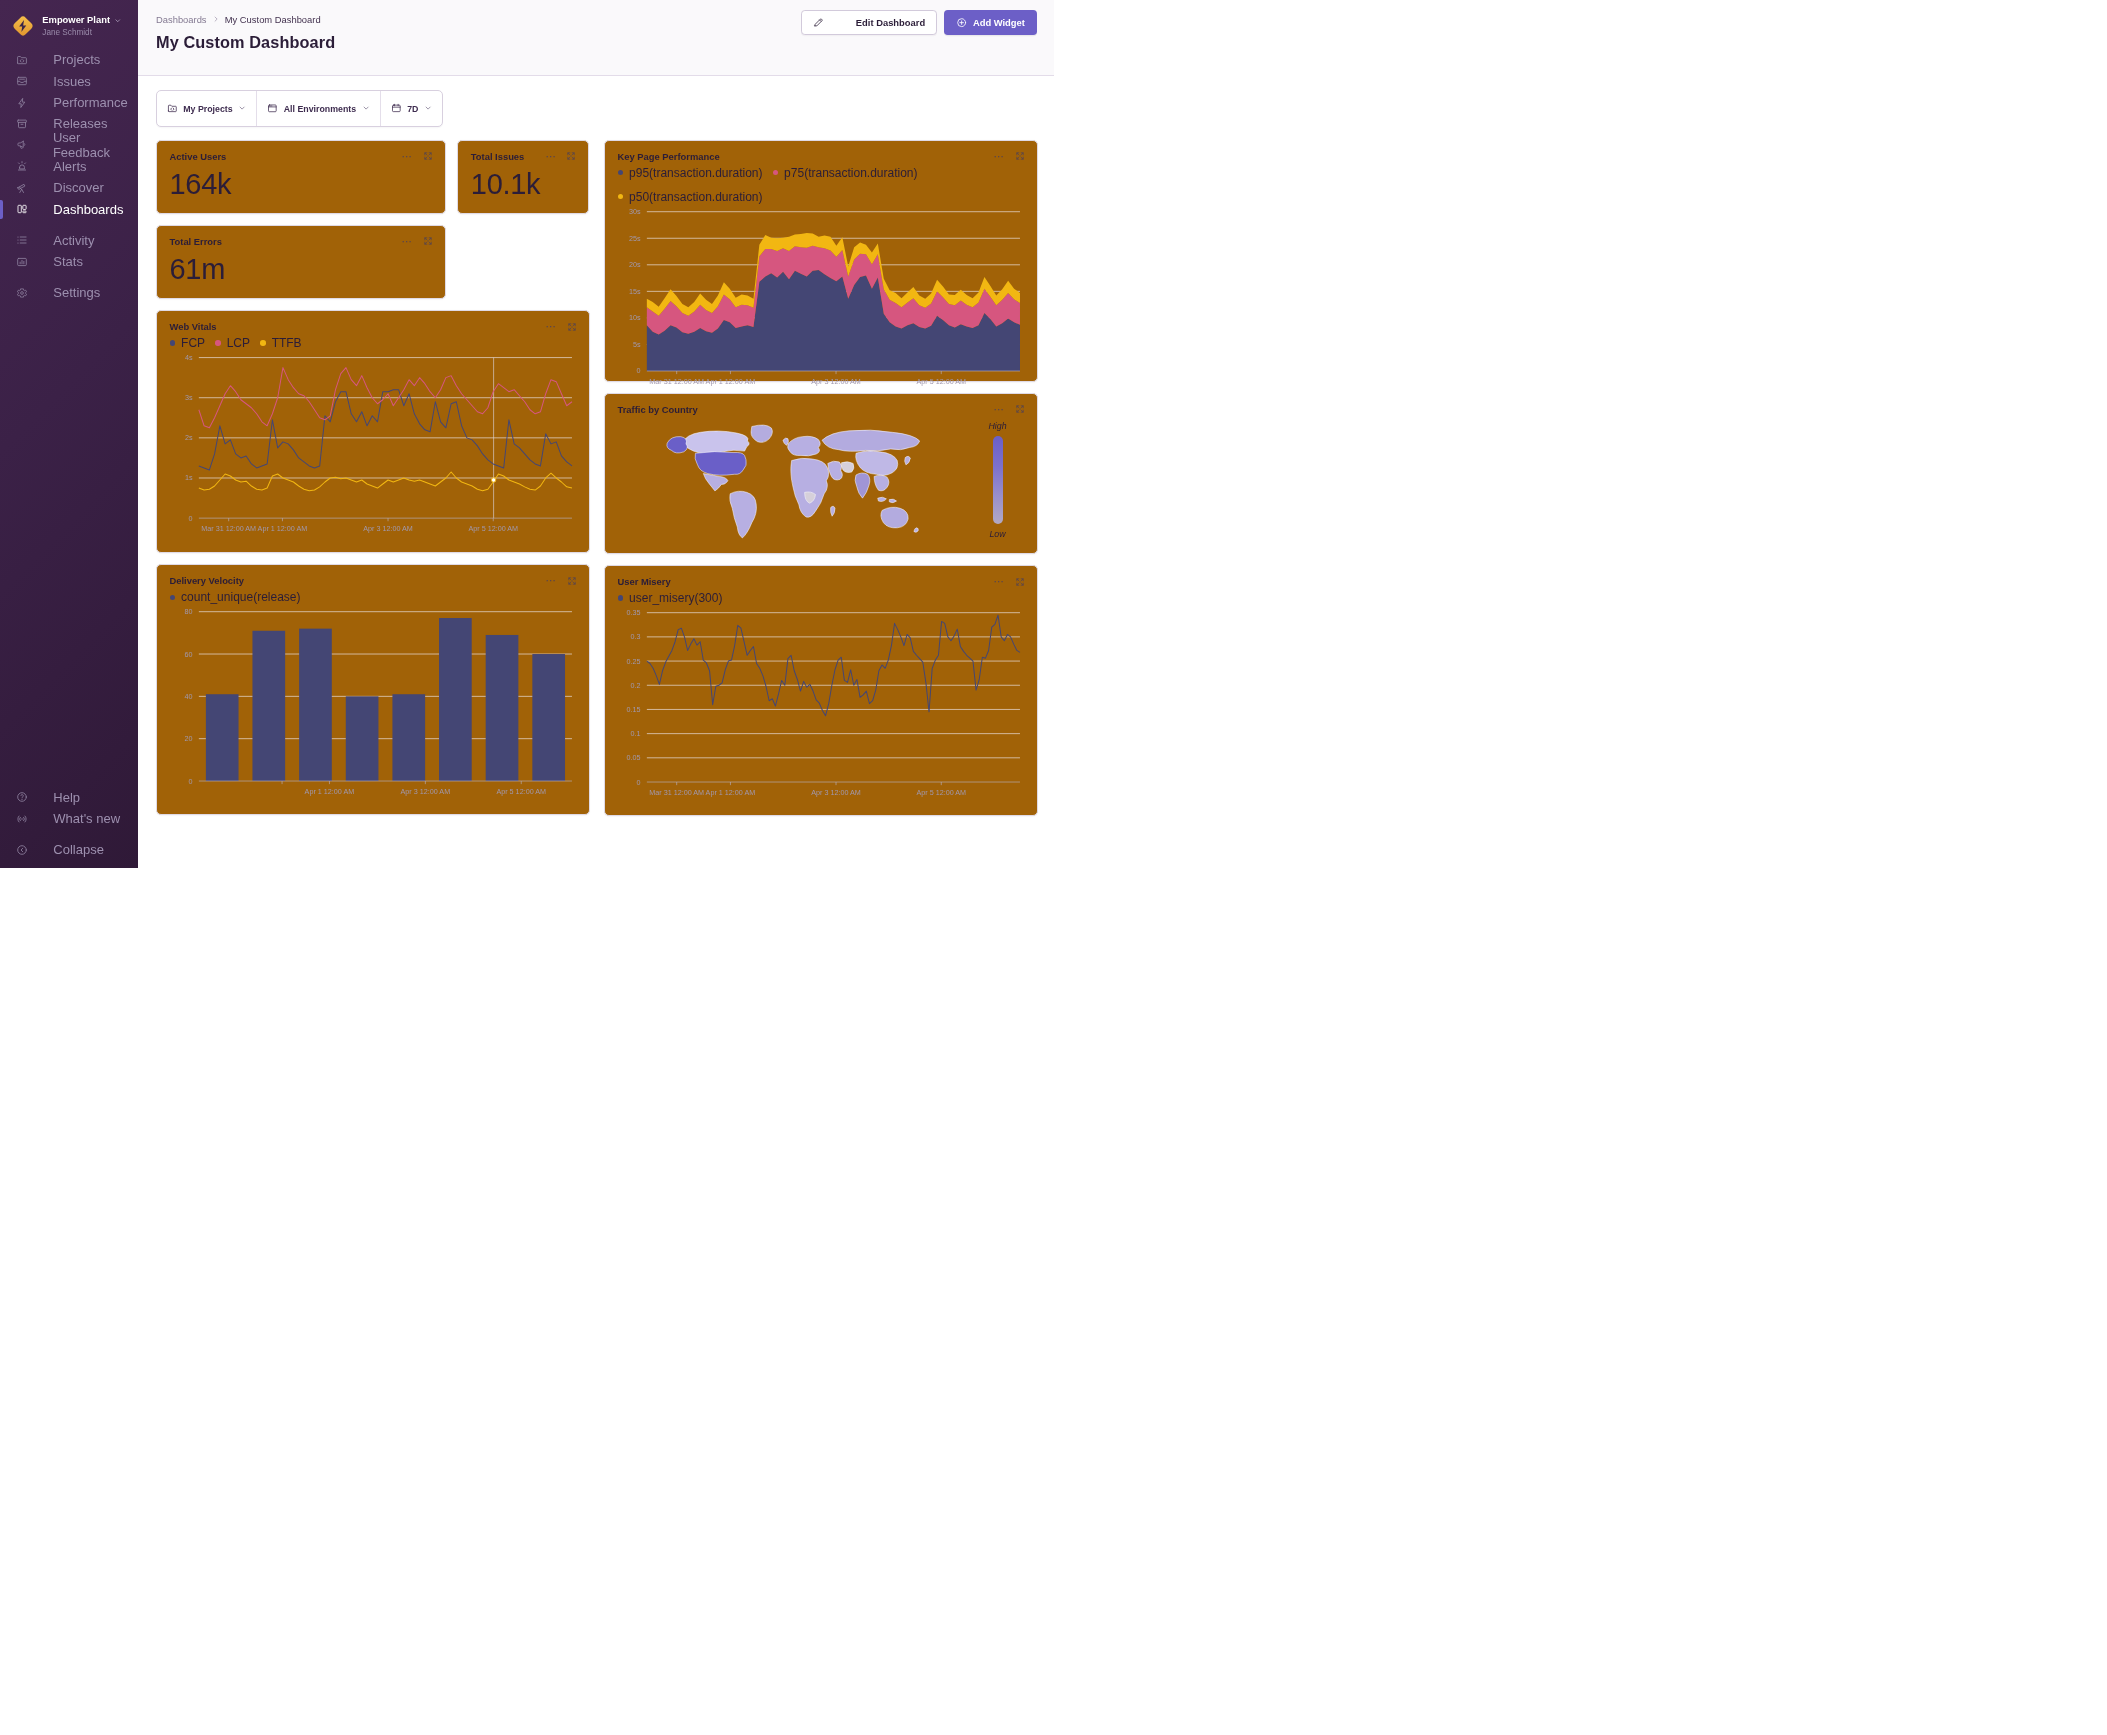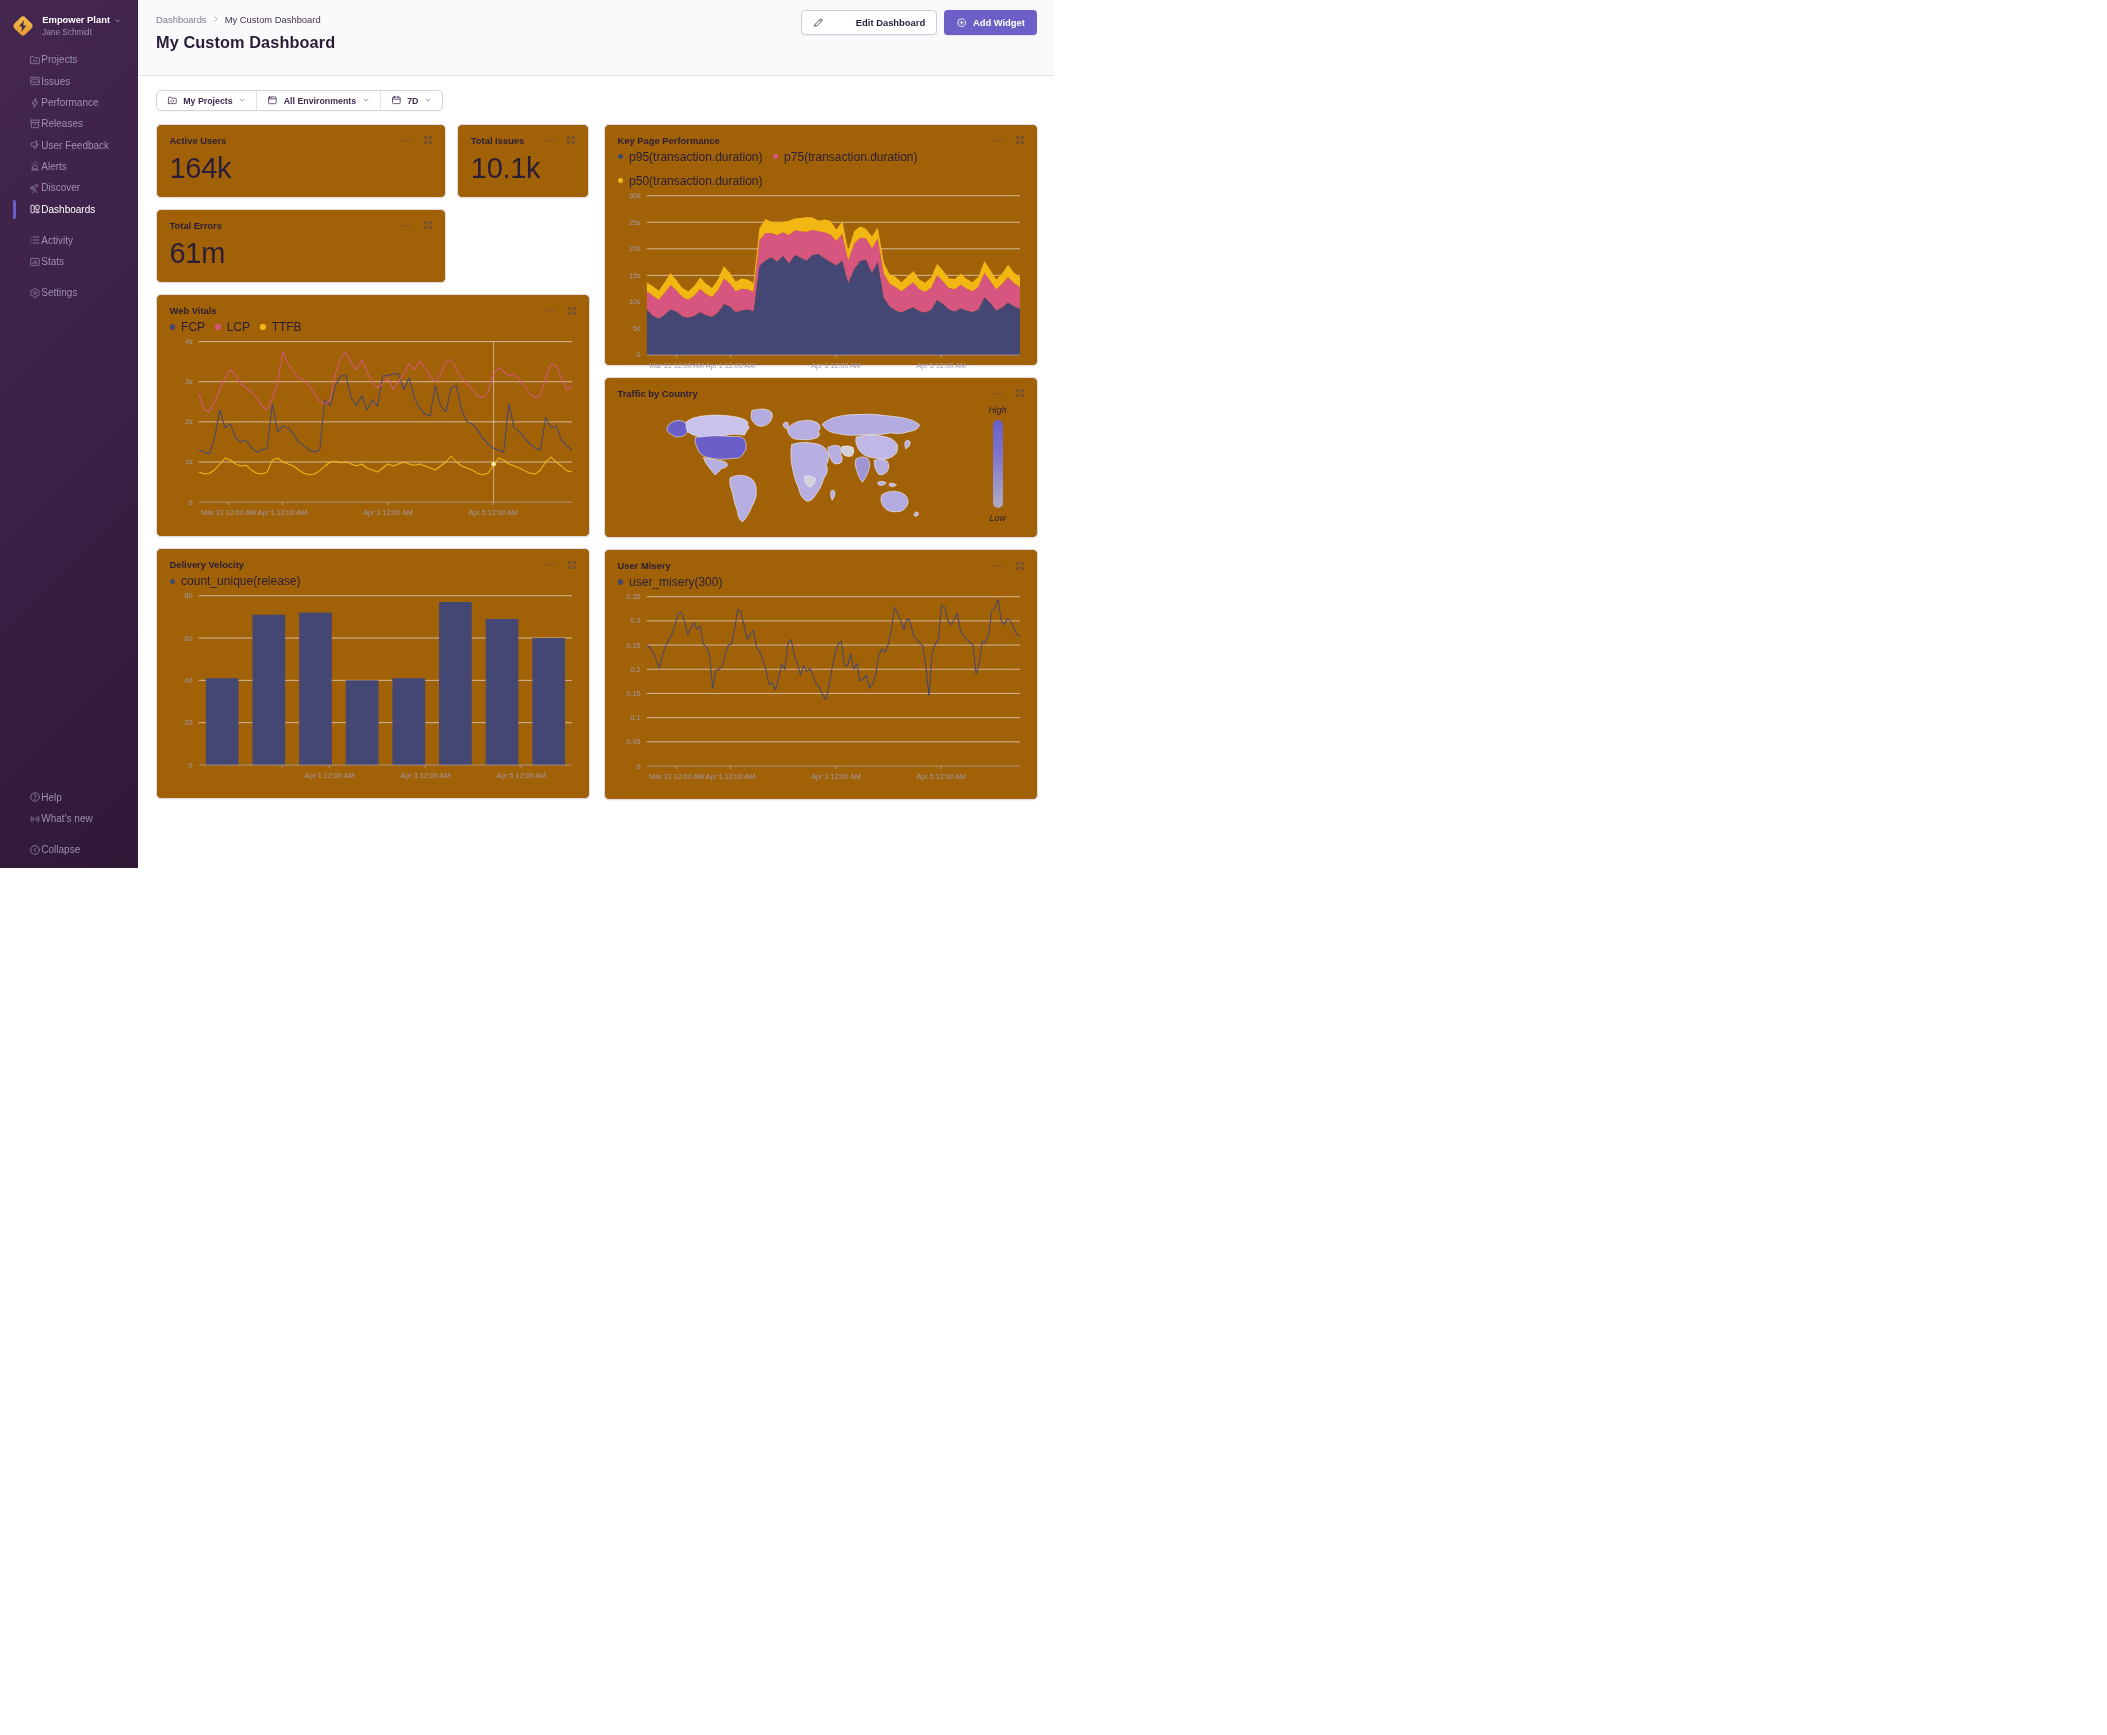--- a/index.html
+++ b/index.html
@@ -6,21 +6,21 @@
   html,body { width:1054px; height:868px; font-family:"Liberation Sans", sans-serif; background:#fff; overflow:hidden; }
   .app { display:flex; width:1054px; height:868px; }
 
   
   .sidebar { width:138px; flex:0 0 138px; background:linear-gradient(315deg,#2f1937 0%,#3b2147 55%,#452650 100%); color:#a99db8; display:flex; flex-direction:column; padding-top:10px; }
   .org { display:flex; align-items:center; gap:6.3px; padding:2.5px 8.8px 8.8px 10px; cursor:pointer; }
   .org-names { line-height:1.25; }
   .org-name { color:#fff; font-size:9.4px; font-weight:700; display:flex; align-items:center; gap:3.8px; }
   .org-user { color:#9a8baa; font-size:8.2px; margin-top:0.6px; }
   .nav { display:flex; flex-direction:column; }
-  .nav-item { position:relative; display:flex; align-items:center; gap:0; height:21.3px; padding-left:16.3px; font-size:10px; color:#9d90af; cursor:pointer;margin-left:13px; }
+  .nav-item { position:relative; display:flex; align-items:center; gap:25px; height:21.3px; padding-left:16.3px; font-size:13px; color:#9d90af; cursor:pointer; }
   .nav-item .ic { color:#8d7f9d; }
   .nav-item.active { color:#fff; }
   .nav-item.active .ic { color:#fff; }
   .nav-item.active::before { content:""; position:absolute; left:0; top:1.3px; width:3.1px; height:19px; background:#6c5fc7; border-radius:0 1.9px 1.9px 0; }
   .nav-sep { height:10px; }
   .sidebar-bottom { margin-top:auto; padding-bottom:7.5px; }
   .ic { display:inline-block; vertical-align:middle; }
 
   
   .main { flex:1; display:flex; flex-direction:column; background:#fff; }
@@ -30,21 +30,21 @@
   .crumbs .ic { color:#9c92a8; }
   .page-title { font-size:16.3px; font-weight:700; color:#2b1d38; margin-top:7.5px; letter-spacing:0.1px; }
   .head-actions { position:absolute; right:19px; top:10px; display:flex; gap:7.5px; }
   .btn { display:inline-flex; align-items:center; gap:5.6px; height:25px; padding:0 10.7px; border-radius:3.8px; font-size:9.4px; font-weight:700; cursor:pointer; border:0.6px solid transparent; font-family:inherit; }
   .btn-default { background:#fff; border-color:#d2cadb; color:#2b1d38; box-shadow:0 1.3px 0.6px rgba(43,34,51,.04);gap:32px; }
   .btn-primary { background:#6c5fc7; color:#fff; box-shadow:0 1.3px 0.6px rgba(43,34,51,.08); }
 
   .content { flex:1; padding:14px 17.6px 0 18px; background:#fff; }
 
   
-  .filterbar { display:inline-flex; height:21px; border:0.6px solid #d8d0df; border-radius:5px; background:#fff; margin-bottom:12.5px; overflow:hidden; box-shadow:0 1.3px 0.6px rgba(43,34,51,.03); }
+  .filterbar { display:inline-flex; height:37px; border:0.6px solid #d8d0df; border-radius:5px; background:#fff; margin-bottom:12.5px; overflow:hidden; box-shadow:0 1.3px 0.6px rgba(43,34,51,.03); }
   .filter-seg { display:flex; align-items:center; gap:5.6px; padding:0 10px; font-size:8.8px; font-weight:700; color:#3e2c4f; cursor:pointer; border-right:0.6px solid #e4deea; }
   .filter-seg:last-child { border-right:none; }
   .filter-seg .ic { color:#3e2c4f; }
   .filter-seg .chev { color:#6f6380; }
 
   
   .grid { display:flex; gap:14px; }
   .col { display:flex; flex-direction:column; gap:11.3px; width:434px; }
   .stat-row { display:grid; grid-template-columns:290px 132px; gap:11.3px; }
 

